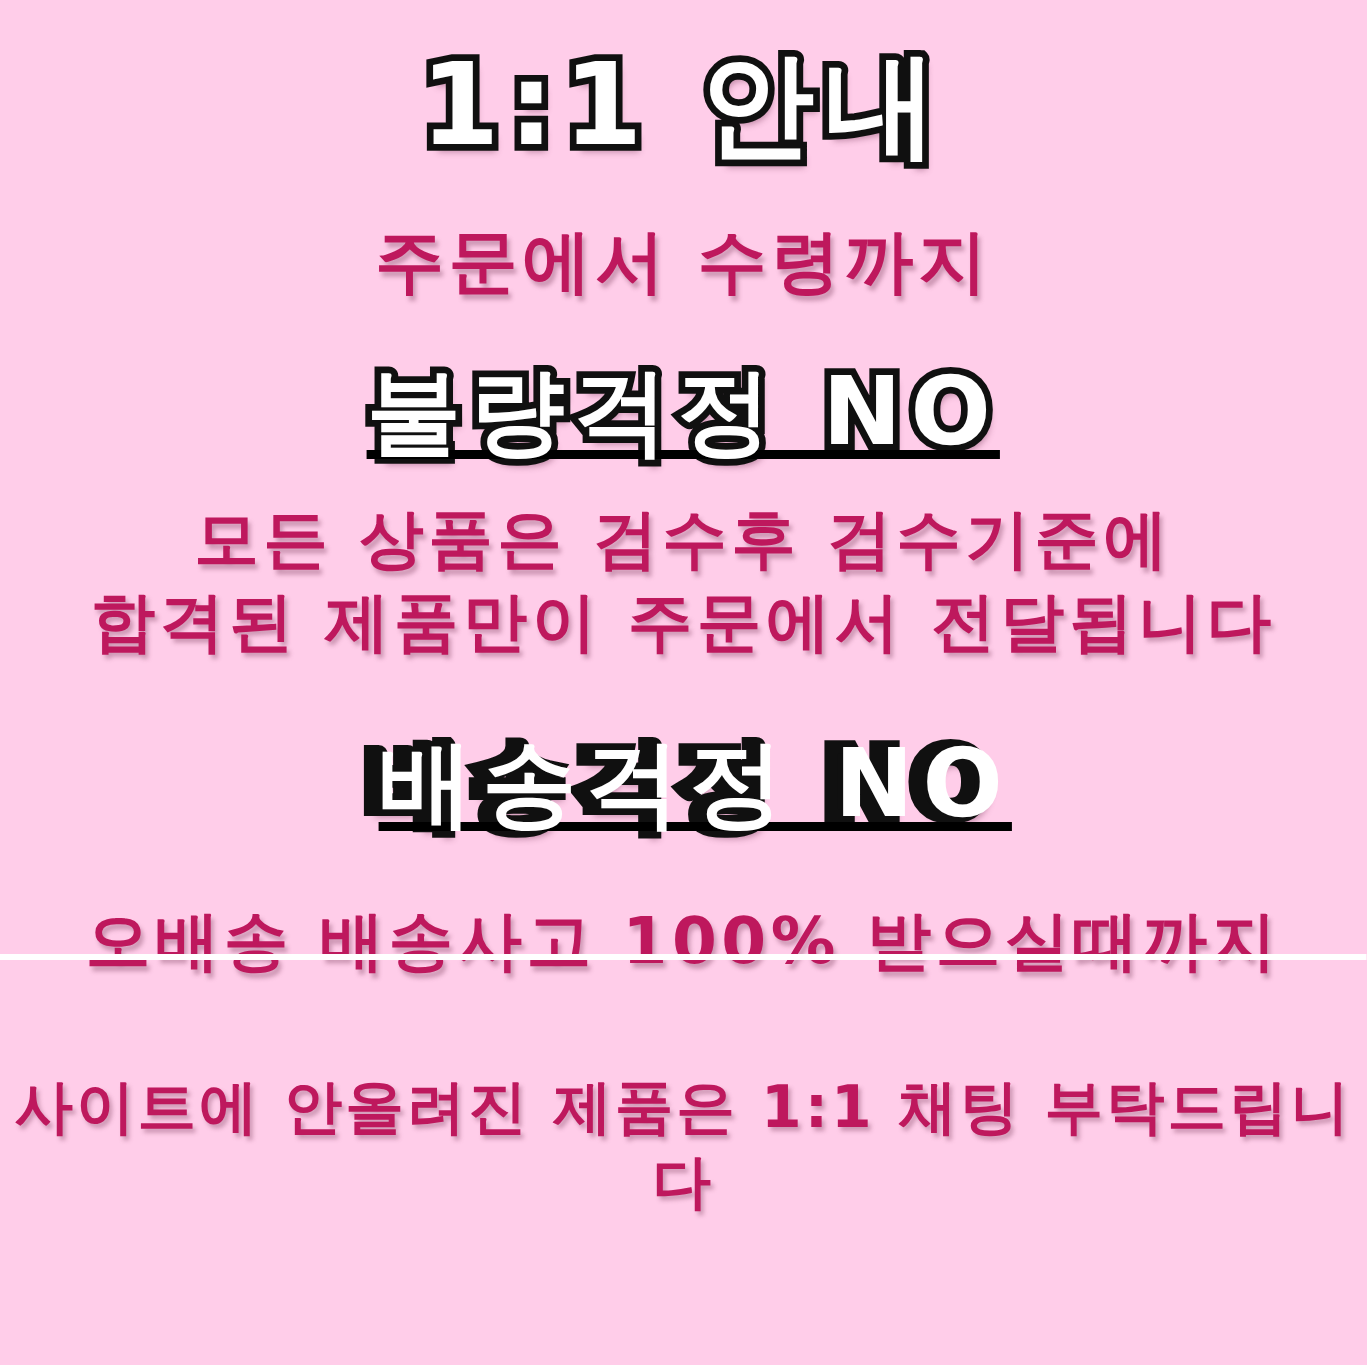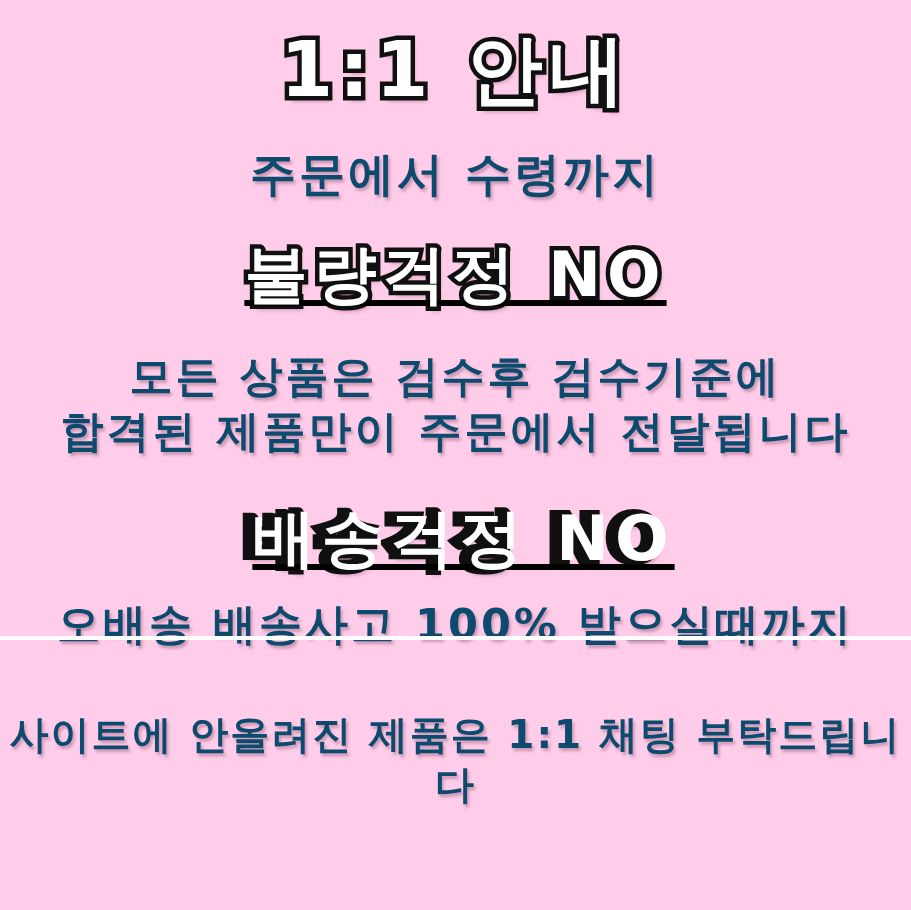--- a/index.html
+++ b/index.html
@@ -57,36 +57,36 @@
   }
   .h-bubble {
     font-size: 63px;
     line-height: 84px;
     text-decoration: underline;
   }
   .h-defect { margin-top: 30px; }
   .h-ship   { margin-top: 38px; padding-left: 16px; }
   
   .ink {
-    color: #0c4a6e;
+    color: #be185d;
     font-weight: bold;
     text-shadow: 2px 3px 3px rgba(130, 70, 100, 0.40);
     letter-spacing: 3px;
   }
   .intro {
     margin-top: 30px;
     font-size: 46px;
     line-height: 57px;
   }
   .para {
     font-size: 43px;
     line-height: 55px;
   }
-  .p-defect { margin-top: 32px; }
-  .p-ship   { margin-top: 16px; }
+  .p-defect { margin-top: 16px; }
+  .p-ship   { margin-top: 36px; }
   .footer-line {
     margin-top: 58px;
     font-size: 39px;
     line-height: 50px;
     letter-spacing: 2px;
   }
   .bottom-strip {
     position: absolute;
     left: 0;
     bottom: 0;

